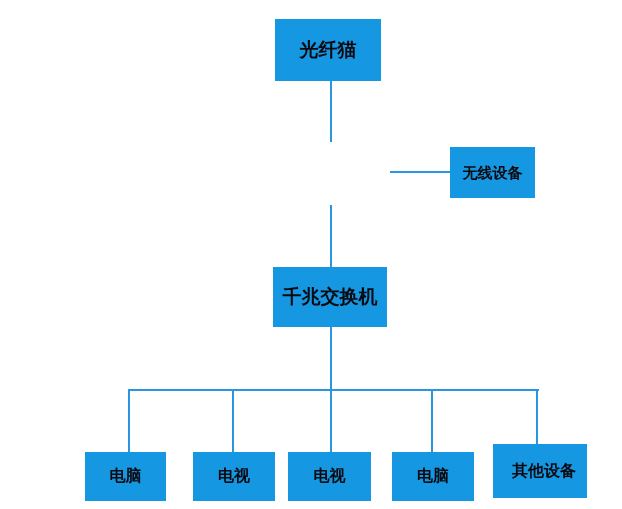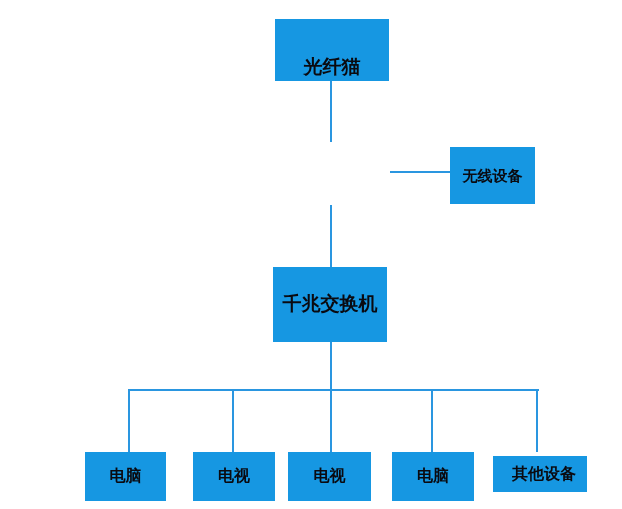--- a/index.html
+++ b/index.html
@@ -31,29 +31,29 @@
     white-space: pre-line;
     box-sizing: border-box;
   }
   .node.small { font-size: 15px; }
   .node.mid   { font-size: 16px; }
   .edge { position: absolute; background: var(--edge-color); }
   .edge.h { height: 2px; }
   .edge.v { width: 2px; }
 
   
-  #n-modem    { left: 275px; top: 19px;  width: 114px; height: 62px; align-items: flex-end; }
+  #n-modem    { left: 275px; top: 19px;  width: 106px; height: 62px; }
   #n-router   { left: 272px; top: 142px; width: 118px; height: 63px; }
-  #n-wireless { left: 450px; top: 147px; width: 85px;  height: 57px; }
-  #n-switch   { left: 273px; top: 267px; width: 114px; height: 75px; }
+  #n-wireless { left: 450px; top: 147px; width: 85px;  height: 51px; }
+  #n-switch   { left: 273px; top: 267px; width: 114px; height: 60px; }
   #n-pc1      { left: 85px;  top: 452px; width: 81px;  height: 49px; }
   #n-tv1      { left: 193px; top: 452px; width: 82px;  height: 49px; }
   #n-tv2      { left: 288px; top: 452px; width: 83px;  height: 49px; }
   #n-pc2      { left: 392px; top: 452px; width: 82px;  height: 49px; }
-  #n-other    { left: 493px; top: 456px; width: 94px;  height: 36px; padding-left: 8px; }
+  #n-other    { left: 493px; top: 444px; width: 94px;  height: 54px; padding-left: 8px; }
 
   
   #e-modem-router    { left: 330px; top: 81px;  height: 61px; }
   #e-router-wireless { left: 390px; top: 171px; width: 60px; }
   #e-router-switch   { left: 330px; top: 205px; height: 62px; }
   #e-switch-bus      { left: 330px; top: 327px; height: 62px; }
   #e-bus             { left: 128px; top: 389px; width: 411px; }
   #e-drop-1          { left: 128px; top: 389px; height: 63px; }
   #e-drop-2          { left: 232px; top: 389px; height: 63px; }
   #e-drop-3          { left: 330px; top: 389px; height: 63px; }

